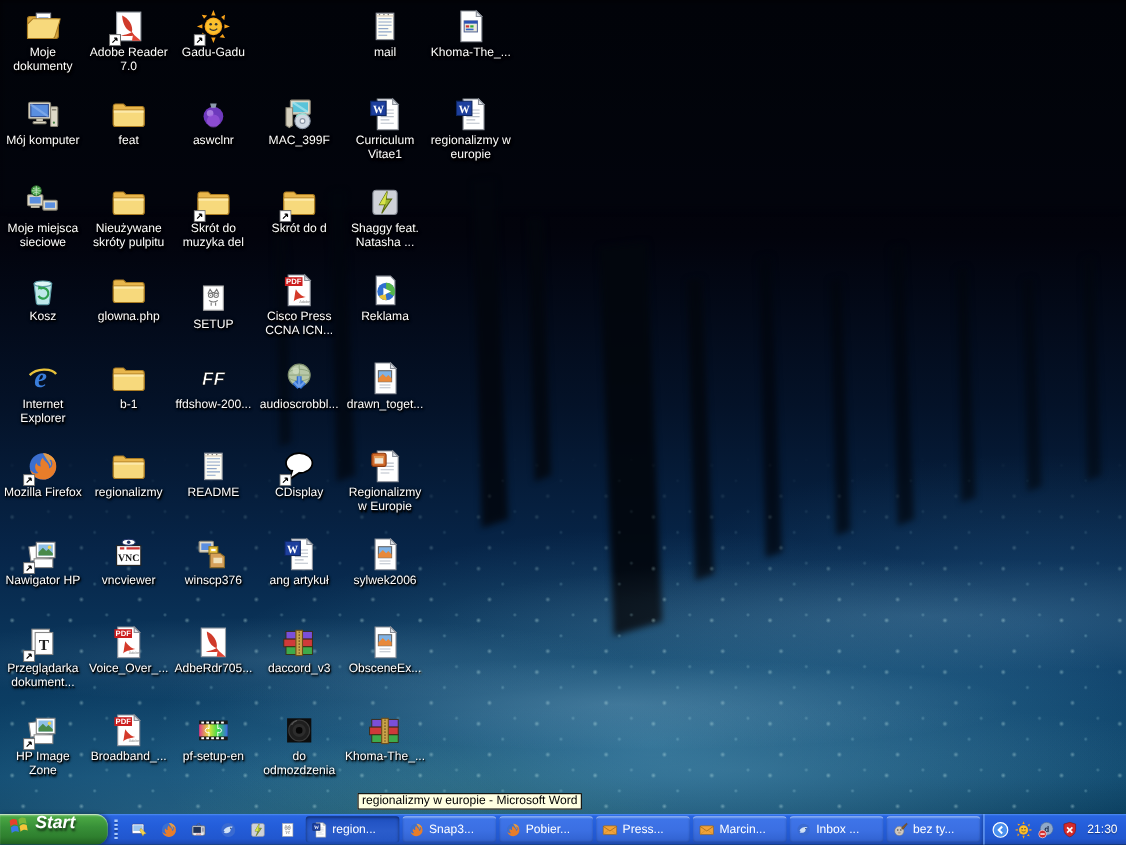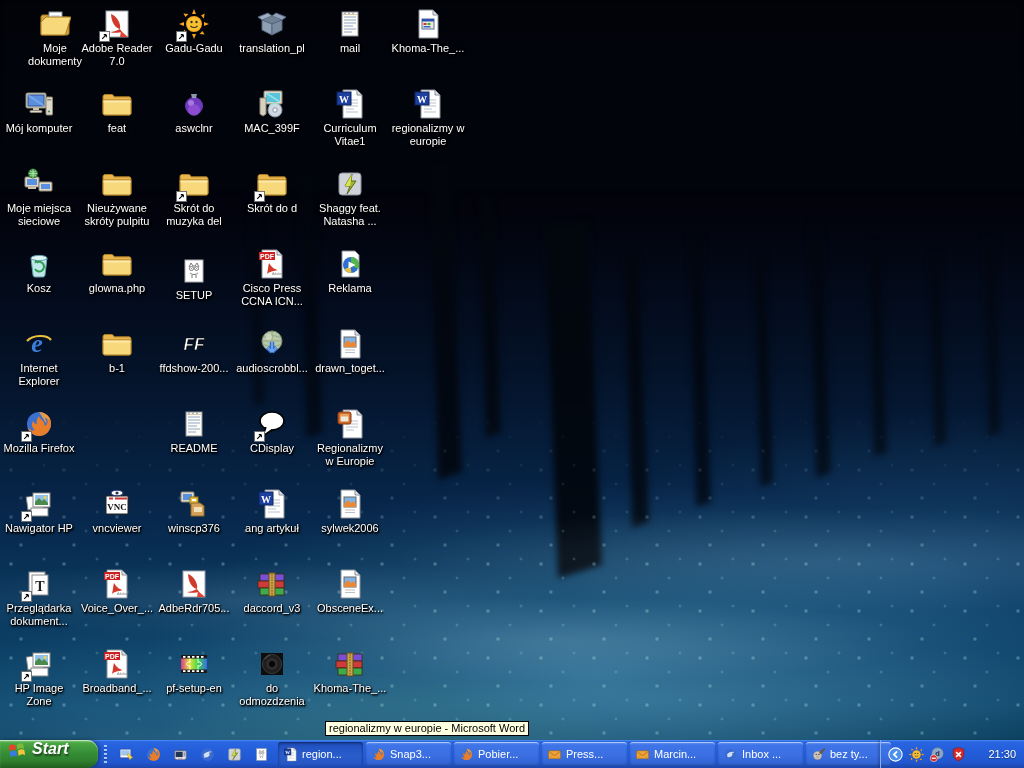--- a/index.html
+++ b/index.html
@@ -66,21 +66,21 @@
     background:linear-gradient(180deg,#6f9ef2 0%,#3e74e8 12%,#3b6fe2 55%,#3061cf 100%);
     box-shadow:inset 0 1px 0 rgba(255,255,255,.45),inset 0 -1px 2px rgba(0,0,0,.25);
     color:#fff;font-size:11px;white-space:nowrap;overflow:hidden;}
   .task.active{background:linear-gradient(180deg,#1e4fc0 0%,#2a5ccb 55%,#2456c5 100%);
     box-shadow:inset 0 1px 3px rgba(0,0,0,.55);}
   .task svg{width:15px;height:15px;flex:0 0 auto;}
   .tray{position:absolute;right:0;top:0;height:28px;display:flex;align-items:center;gap:4px;
     padding:0 8px 0 6px;border-left:1px solid #7fb0f8;box-shadow:-2px 0 2px rgba(0,0,0,.2);}
   .tray-ic{width:17px;height:17px;cursor:pointer;}
   .tray-ic svg{width:17px;height:17px;display:block;}
-  .clock{color:#fff;font-size:11px;margin-left:17px;cursor:pointer;text-shadow:0 1px 1px rgba(0,0,0,.4);}
+  .clock{color:#fff;font-size:11px;margin-left:3px;cursor:pointer;text-shadow:0 1px 1px rgba(0,0,0,.4);}
 </style>
 </head>
 <body>
 
 <div id="screen">
   <div class="wall"></div>
   <div class="trees">
     <svg width="1024" height="740" viewBox="0 0 1024 740">
       <g fill="#02060d">
         <polygon points="545,225 588,220 602,565 558,578" opacity="0.92"></polygon>
@@ -96,21 +96,21 @@
         <polygon points="300,175 313,173 323,432 306,438" opacity="0.7"></polygon>
         <polygon points="250,198 259,197 265,402 254,406" opacity="0.6"></polygon>
         <rect x="0" y="0" width="1024" height="190" opacity="0.5"></rect>
       </g>
     </svg>
   </div>
   <div class="mist"></div>
   <div class="speckles"></div>
 
   <div id="icons">
-      <div class="desktop-icon" style="left: 1px; top: 8px; margin-left: 16px;">
+      <div class="desktop-icon" style="left: 1px; top: 8px;">
         <div class="di-img">
           <svg viewBox="0 0 32 32">
             <path d="M2 9c0-1.1.9-2 2-2h7l2 2h15c1.1 0 2 .9 2 2v14c0 1.1-.9 2-2 2H4c-1.1 0-2-.9-2-2z" fill="#d8a63c" stroke="#a97b22"></path>
             <rect x="10" y="4" width="13" height="17" fill="#fff" stroke="#8a8f98"></rect>
             <path d="M12 8h9M12 11h9M12 14h9" stroke="#9fb6d8"></path>
             <path d="M2 14l5-5h25l-5 16c-.3 1-1 2-2 2H2z" fill="#f7d97c" stroke="#a97b22"></path>
           </svg>
         </div>
         <div class="di-label">Moje dokumenty</div>
       </div>
@@ -144,32 +144,20 @@
             <path d="M12.5 18c2 2 5 2 7 0" stroke="#333" stroke-width="1.2" fill="none"></path>
           </svg>
           <span class="sc-ov">
             <svg viewBox="0 0 12 12">
               <rect x="0.5" y="0.5" width="11" height="11" fill="#fff" stroke="#6a6a6a"></rect>
               <path d="M3.5 8.5L8 4M8 4H5.2M8 4v2.8" stroke="#000" stroke-width="1.2" fill="none"></path>
             </svg>
           </span>
         </div>
         <div class="di-label">Gadu-Gadu</div>
-      </div>
-      <div class="desktop-icon" style="left: 234px; top: 8px;">
-        <div class="di-img">
-          <svg viewBox="0 0 32 32">
-            <path d="M6 12l-4-3 10-4 4 3z" fill="#9fb0c5" stroke="#55657d"></path>
-            <path d="M26 12l4-3-10-4-4 3z" fill="#93a4ba" stroke="#55657d"></path>
-            <path d="M6 12l10-4 10 4-10 4z" fill="#6f7f95"></path>
-            <path d="M6 12v10l10 5V16z" fill="#8fa0b5" stroke="#55657d"></path>
-            <path d="M26 12v10l-10 5V16z" fill="#7b8ca2" stroke="#55657d"></path>
-          </svg>
-        </div>
-        <div class="di-label">translation_pl</div>
       </div>
       <div class="desktop-icon" style="left: 312px; top: 8px;">
         <div class="di-img">
           <svg viewBox="0 0 32 32">
             <rect x="8" y="4" width="16" height="24" fill="#fdfdf5" stroke="#8a8f98"></rect>
             <path d="M10 9h12M10 12h12M10 15h12M10 18h9M10 21h12M10 24h8" stroke="#8fa6c8"></path>
             <path d="M8 6.5h16" stroke="#ccb9a0" stroke-width="0.8"></path>
             <circle cx="11" cy="5.2" r="0.7" fill="#777"></circle>
             <circle cx="15" cy="5.2" r="0.7" fill="#777"></circle>
             <circle cx="19" cy="5.2" r="0.7" fill="#777"></circle>
@@ -452,20 +440,30 @@
             <path d="M16 4c5 0 10 3.5 11.4 8.6-1.5-1.6-3-2.6-5.4-2.6 1.2 1.8 1.8 3.8 1.4 5.8" fill="#f4a33c" opacity="0.85"></path>
           </svg>
           <span class="sc-ov">
             <svg viewBox="0 0 12 12">
               <rect x="0.5" y="0.5" width="11" height="11" fill="#fff" stroke="#6a6a6a"></rect>
               <path d="M3.5 8.5L8 4M8 4H5.2M8 4v2.8" stroke="#000" stroke-width="1.2" fill="none"></path>
             </svg>
           </span>
         </div>
         <div class="di-label">Mozilla Firefox</div>
+      </div>
+      <div class="desktop-icon" style="left: 79px; top: 408px;">
+        <div class="di-img">
+          <svg viewBox="0 0 32 32">
+            <path d="M2 8.5c0-1.1.9-2 2-2h7.2l2.3 2.3H28c1.1 0 2 .9 2 2V25c0 1.1-.9 2-2 2H4c-1.1 0-2-.9-2-2z" fill="#e8b64c" stroke="#a97b22"></path>
+            <path d="M2 12h28v13c0 1.1-.9 2-2 2H4c-1.1 0-2-.9-2-2z" fill="#f7d97c" stroke="#a97b22"></path>
+            <path d="M2.5 12.5h27v2h-27z" fill="#fde9a9"></path>
+          </svg>
+        </div>
+        <div class="di-label">regionalizmy</div>
       </div>
       <div class="desktop-icon" style="left: 156px; top: 408px;">
         <div class="di-img">
           <svg viewBox="0 0 32 32">
             <rect x="8" y="4" width="16" height="24" fill="#fdfdf5" stroke="#8a8f98"></rect>
             <path d="M10 9h12M10 12h12M10 15h12M10 18h9M10 21h12M10 24h8" stroke="#8fa6c8"></path>
             <path d="M8 6.5h16" stroke="#ccb9a0" stroke-width="0.8"></path>
             <circle cx="11" cy="5.2" r="0.7" fill="#777"></circle>
             <circle cx="15" cy="5.2" r="0.7" fill="#777"></circle>
             <circle cx="19" cy="5.2" r="0.7" fill="#777"></circle>

